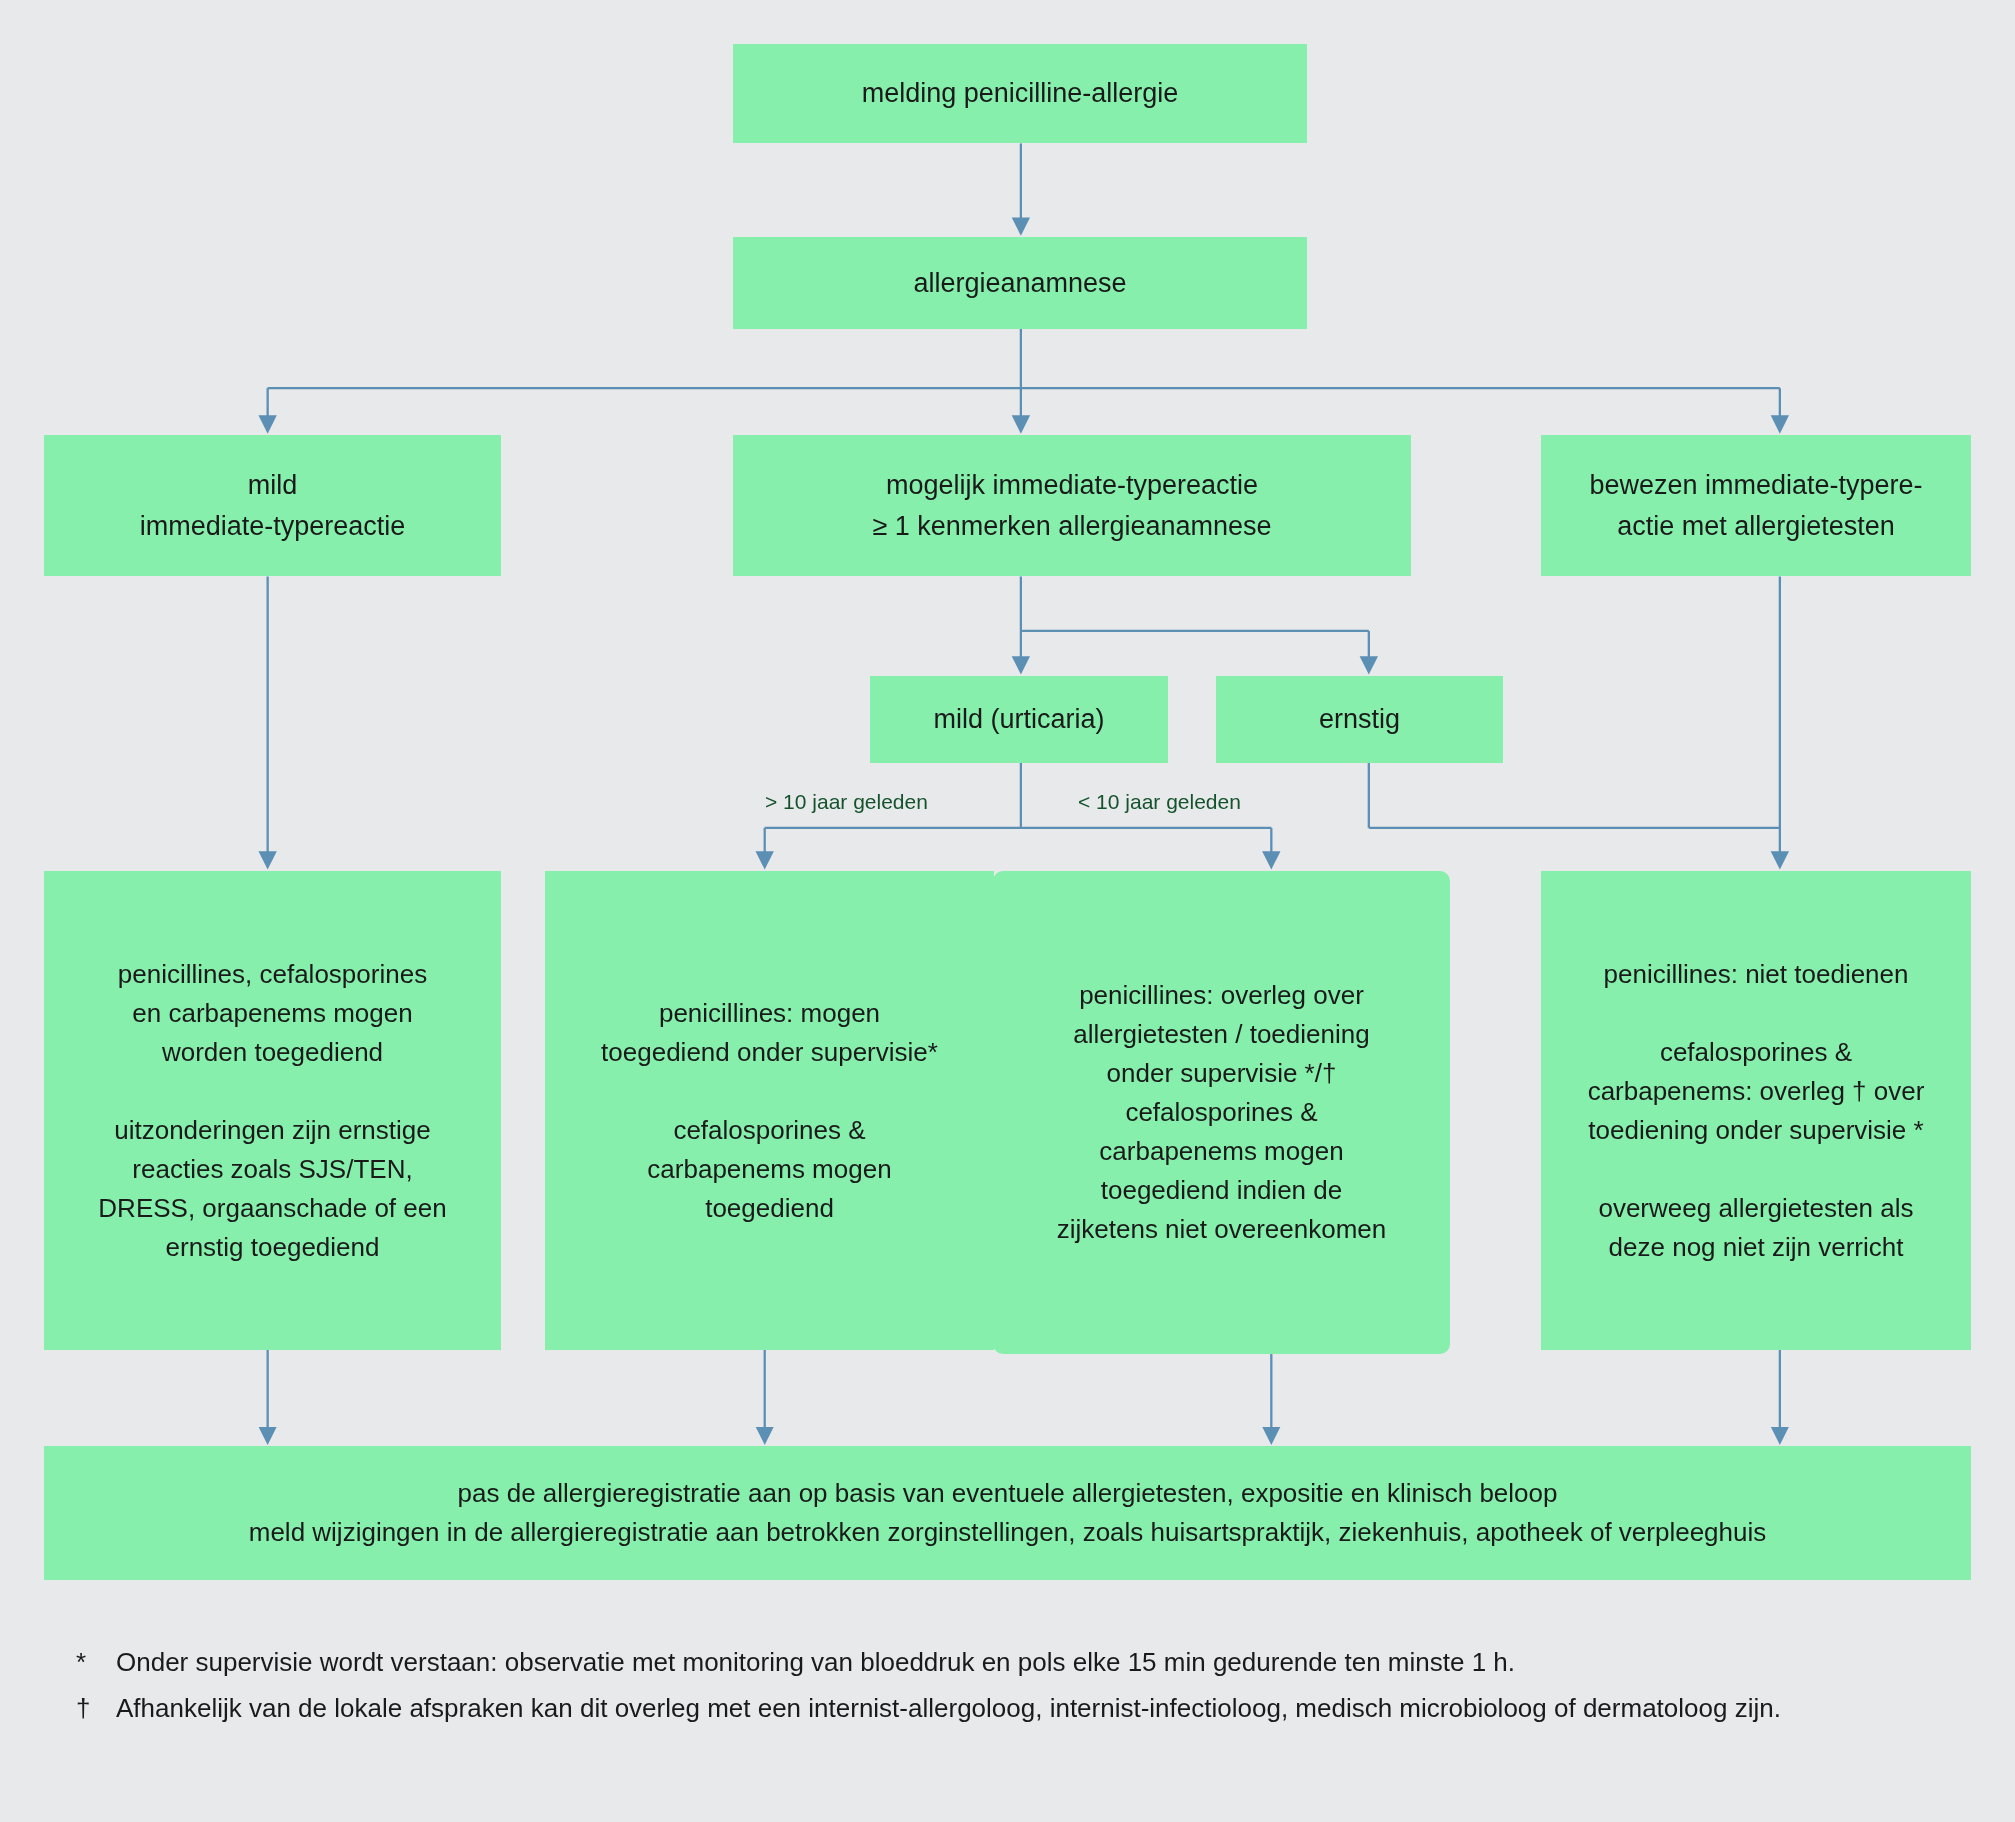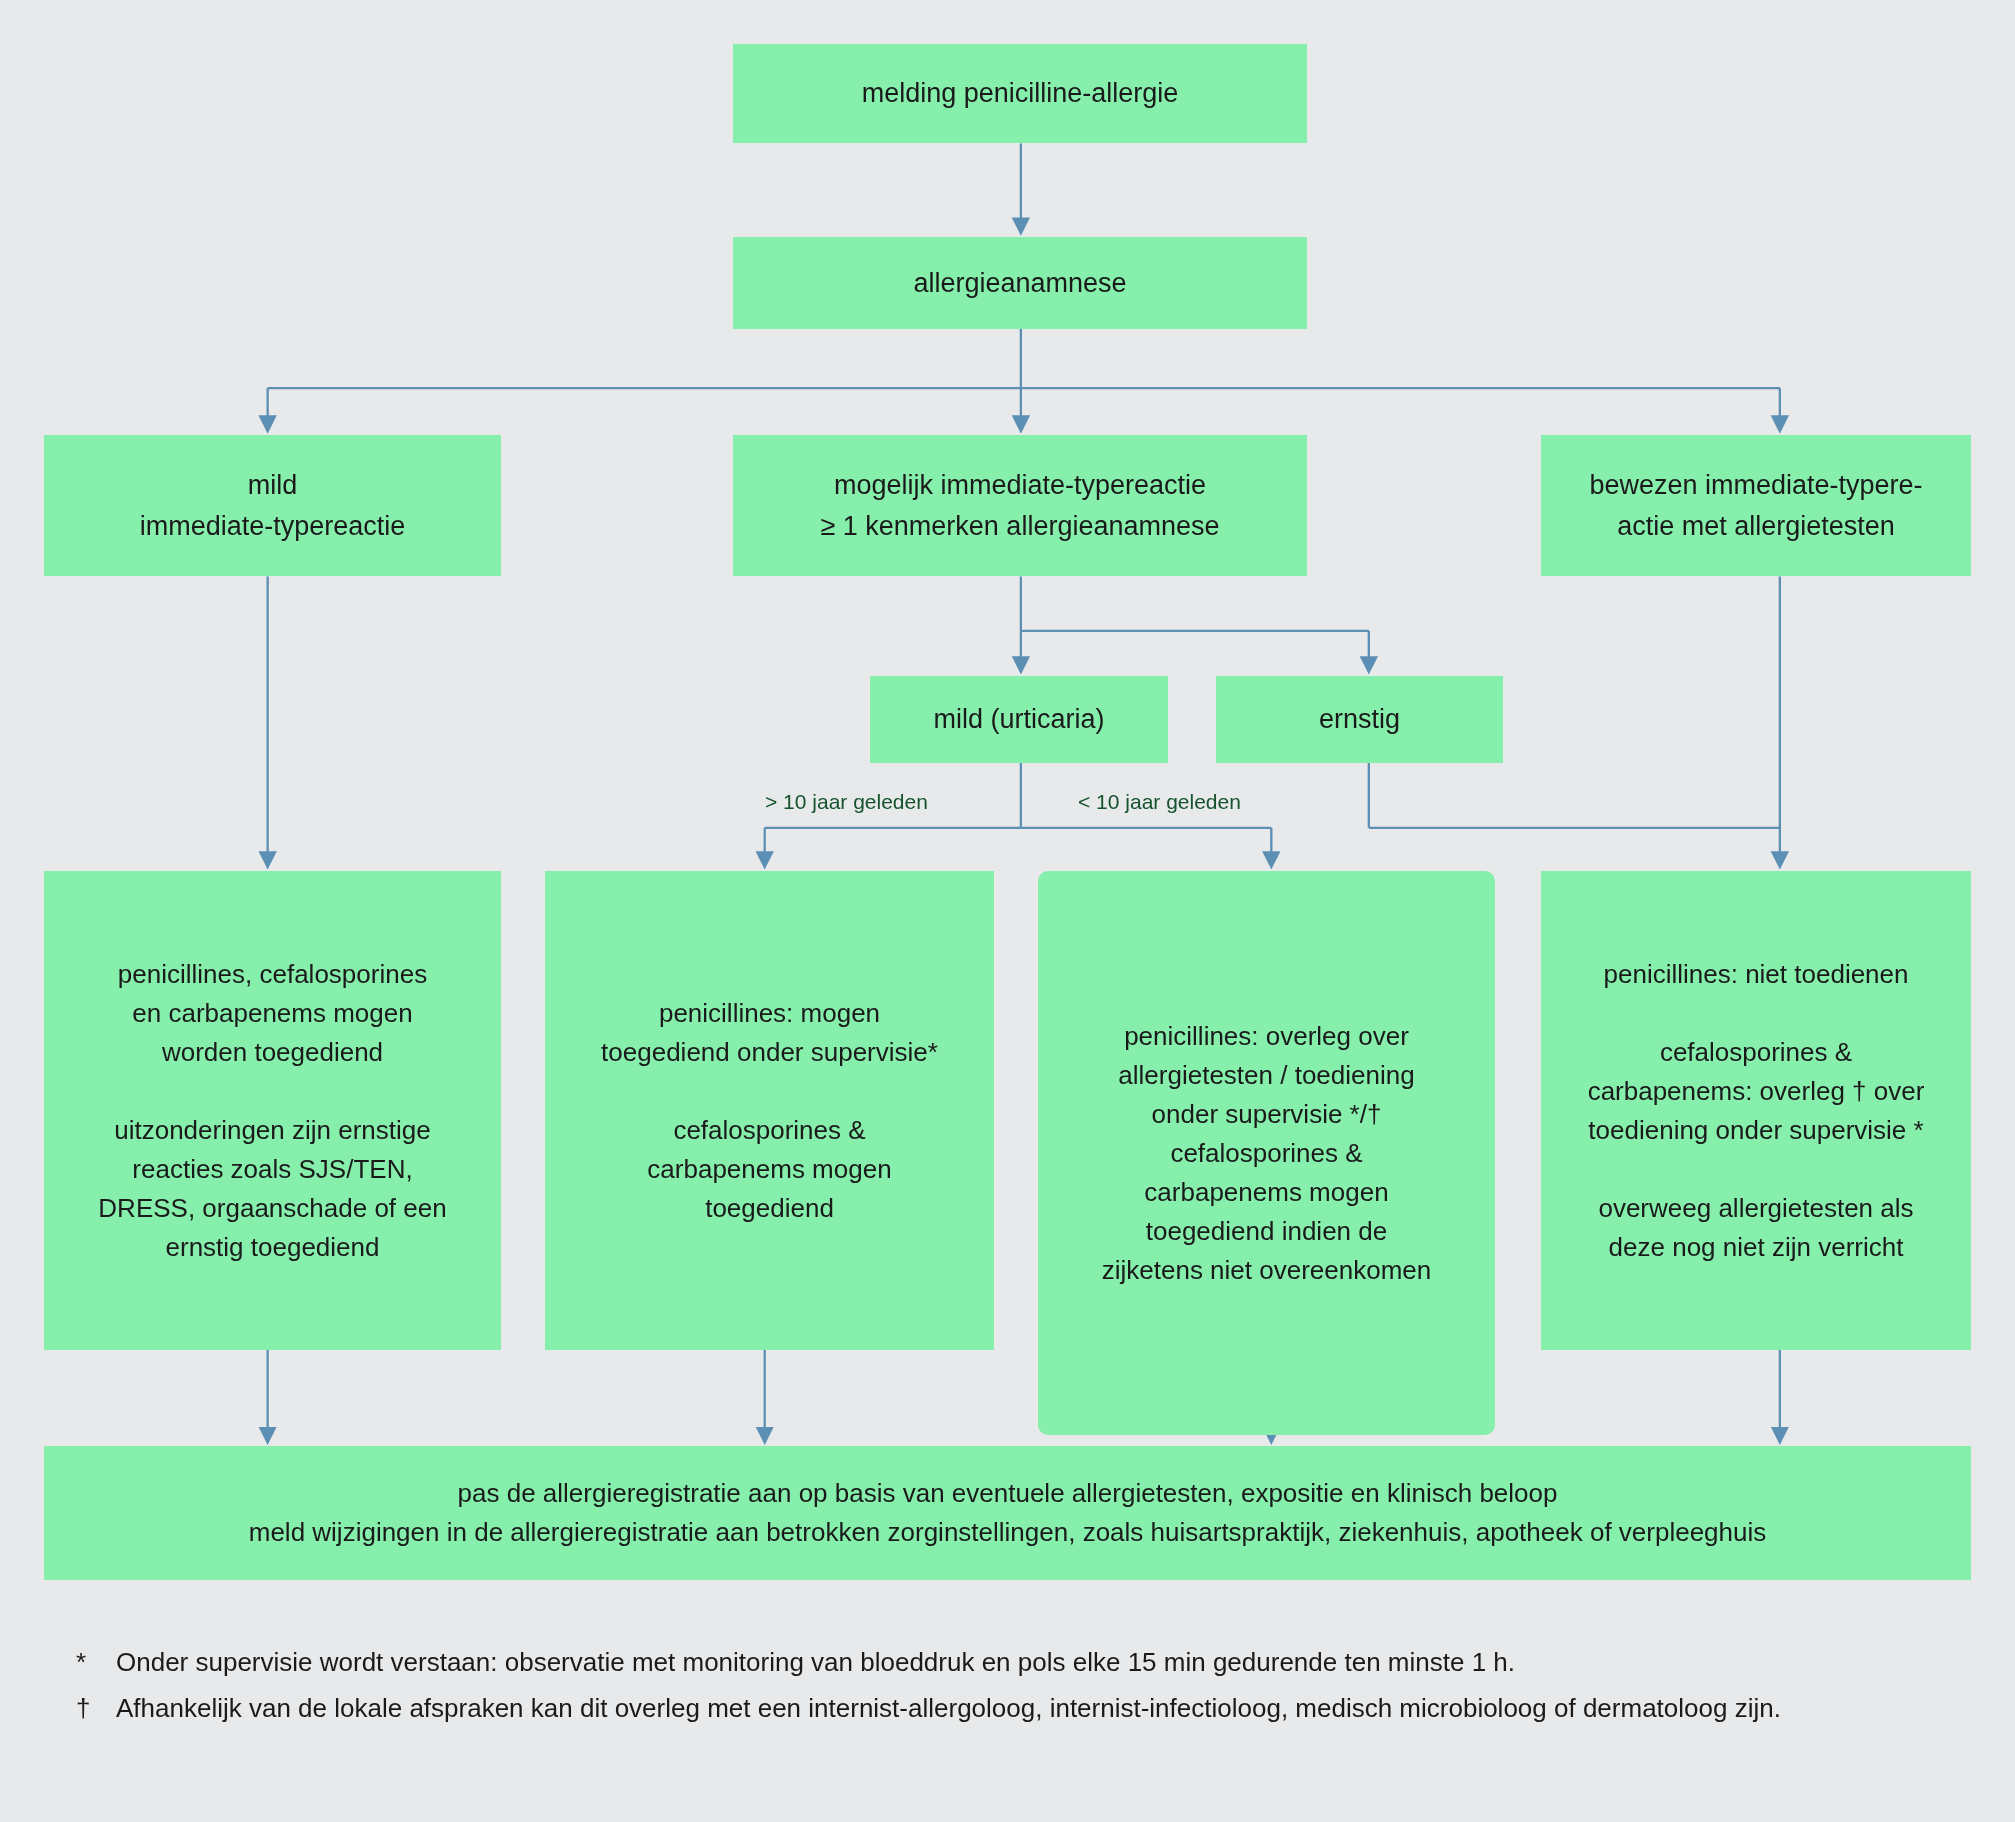--- a/index.html
+++ b/index.html
@@ -123,21 +123,21 @@
 
   <div class="box fz-28" style="left:733px; top:237px; width:574px; height:92px;">
     <p>allergieanamnese</p>
   </div>
 
   <div class="box fz-28" style="left:44px; top:435px; width:457px; height:141px;">
     <p>mild</p>
     <p>immediate-typereactie</p>
   </div>
 
-  <div class="box fz-28" style="left:733px; top:435px; width:574px; height:141px;">
+  <div class="box fz-28" style="left:733px; top:435px; width:678px; height:141px;">
     <p>mogelijk immediate-typereactie</p>
     <p>≥ 1 kenmerken allergieanamnese</p>
   </div>
 
   <div class="box fz-28" style="left:1541px; top:435px; width:430px; height:141px;">
     <p>bewezen immediate-typere-</p>
     <p>actie met allergietesten</p>
   </div>
 
   <div class="box fz-28" style="left:870px; top:676px; width:298px; height:87px;">
@@ -166,21 +166,21 @@
   </div>
 
   <div class="box fz-27" style="left:545px; top:871px; width:449px; height:479px;">
     <p>penicillines: mogen</p>
     <p>toegediend onder supervisie*</p>
     <p class="gap">cefalosporines &amp;</p>
     <p>carbapenems mogen</p>
     <p>toegediend</p>
   </div>
 
-  <div class="box fz-27" style="left:1038px; top:871px; width:457px; height:564px;border-radius:10px;">
+  <div class="box fz-27" style="left:993px; top:871px; width:457px; height:483px;border-radius:10px;">
     <p>penicillines: overleg over</p>
     <p>allergietesten / toediening</p>
     <p>onder supervisie */†</p>
     <p>cefalosporines &amp;</p>
     <p>carbapenems mogen</p>
     <p>toegediend indien de</p>
     <p>zijketens niet overeenkomen</p>
   </div>
 
   <div class="box fz-27" style="left:1541px; top:871px; width:430px; height:479px;">

